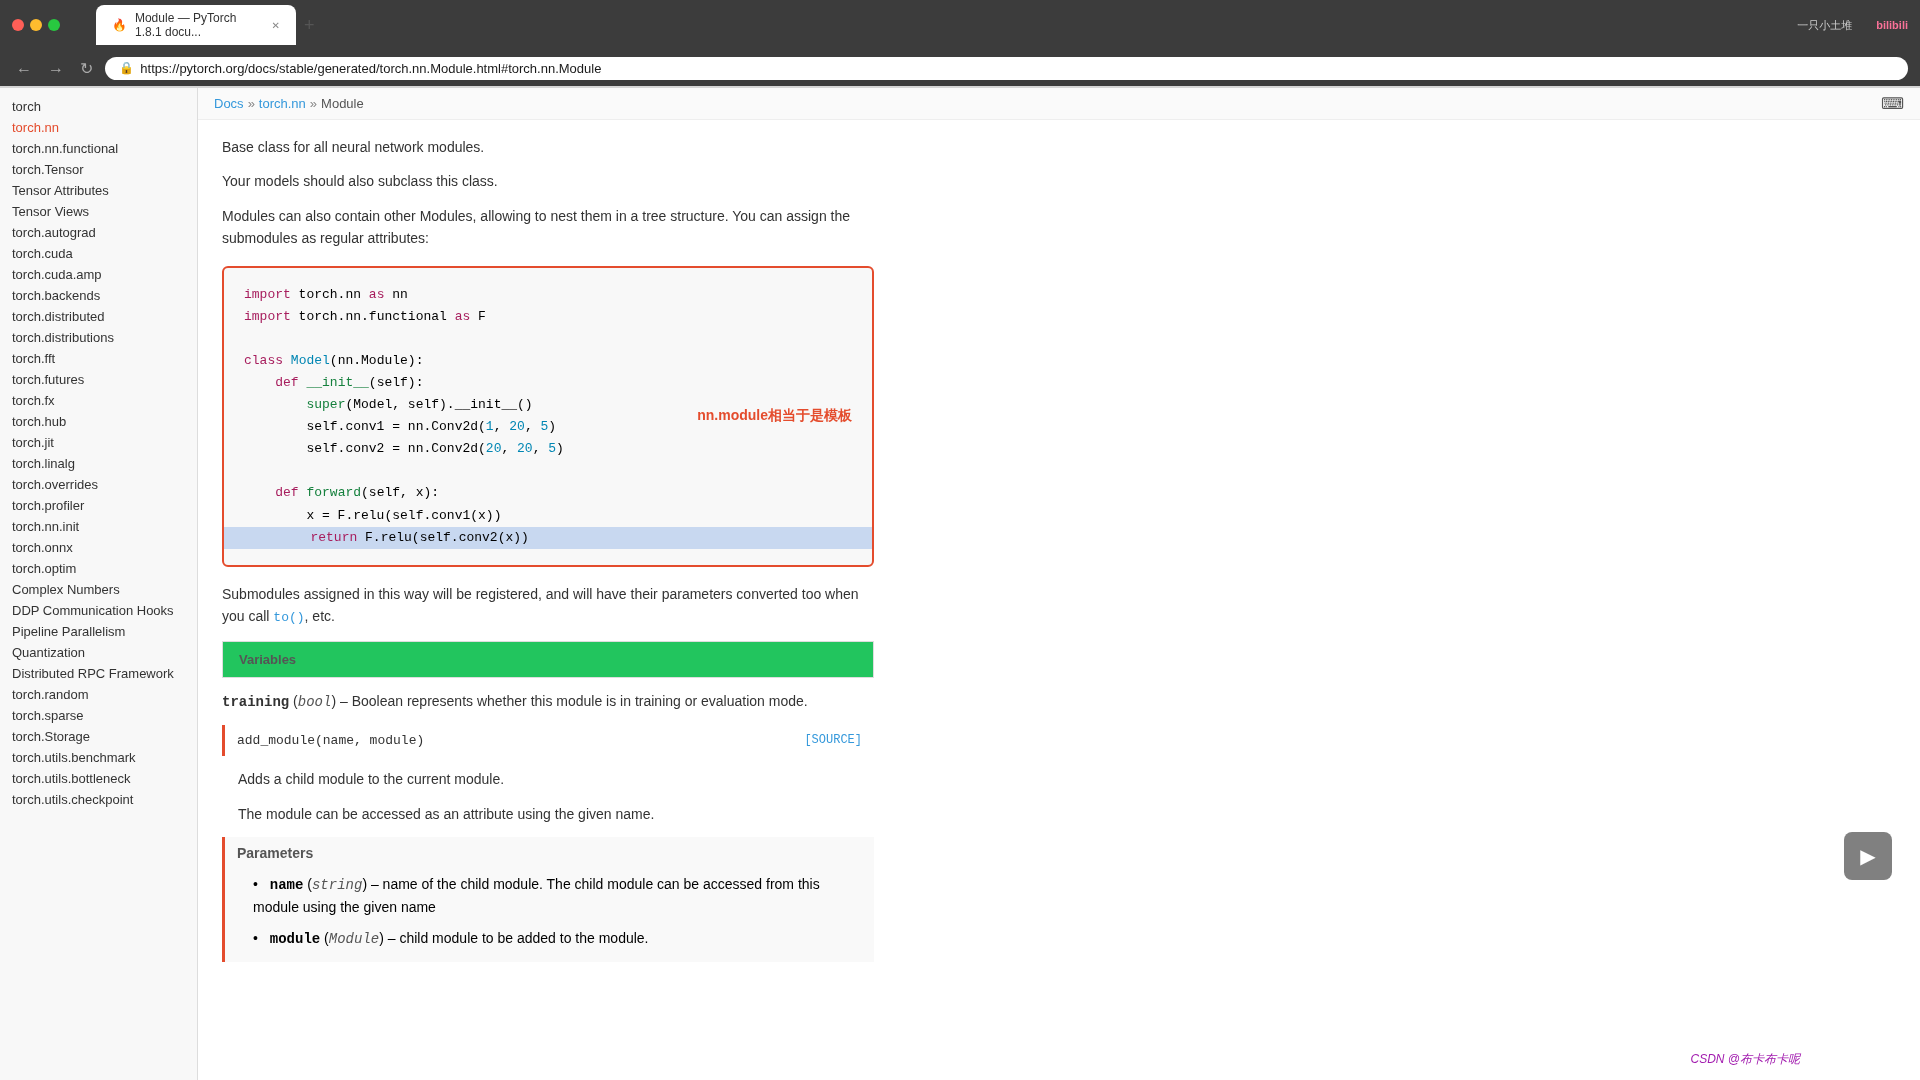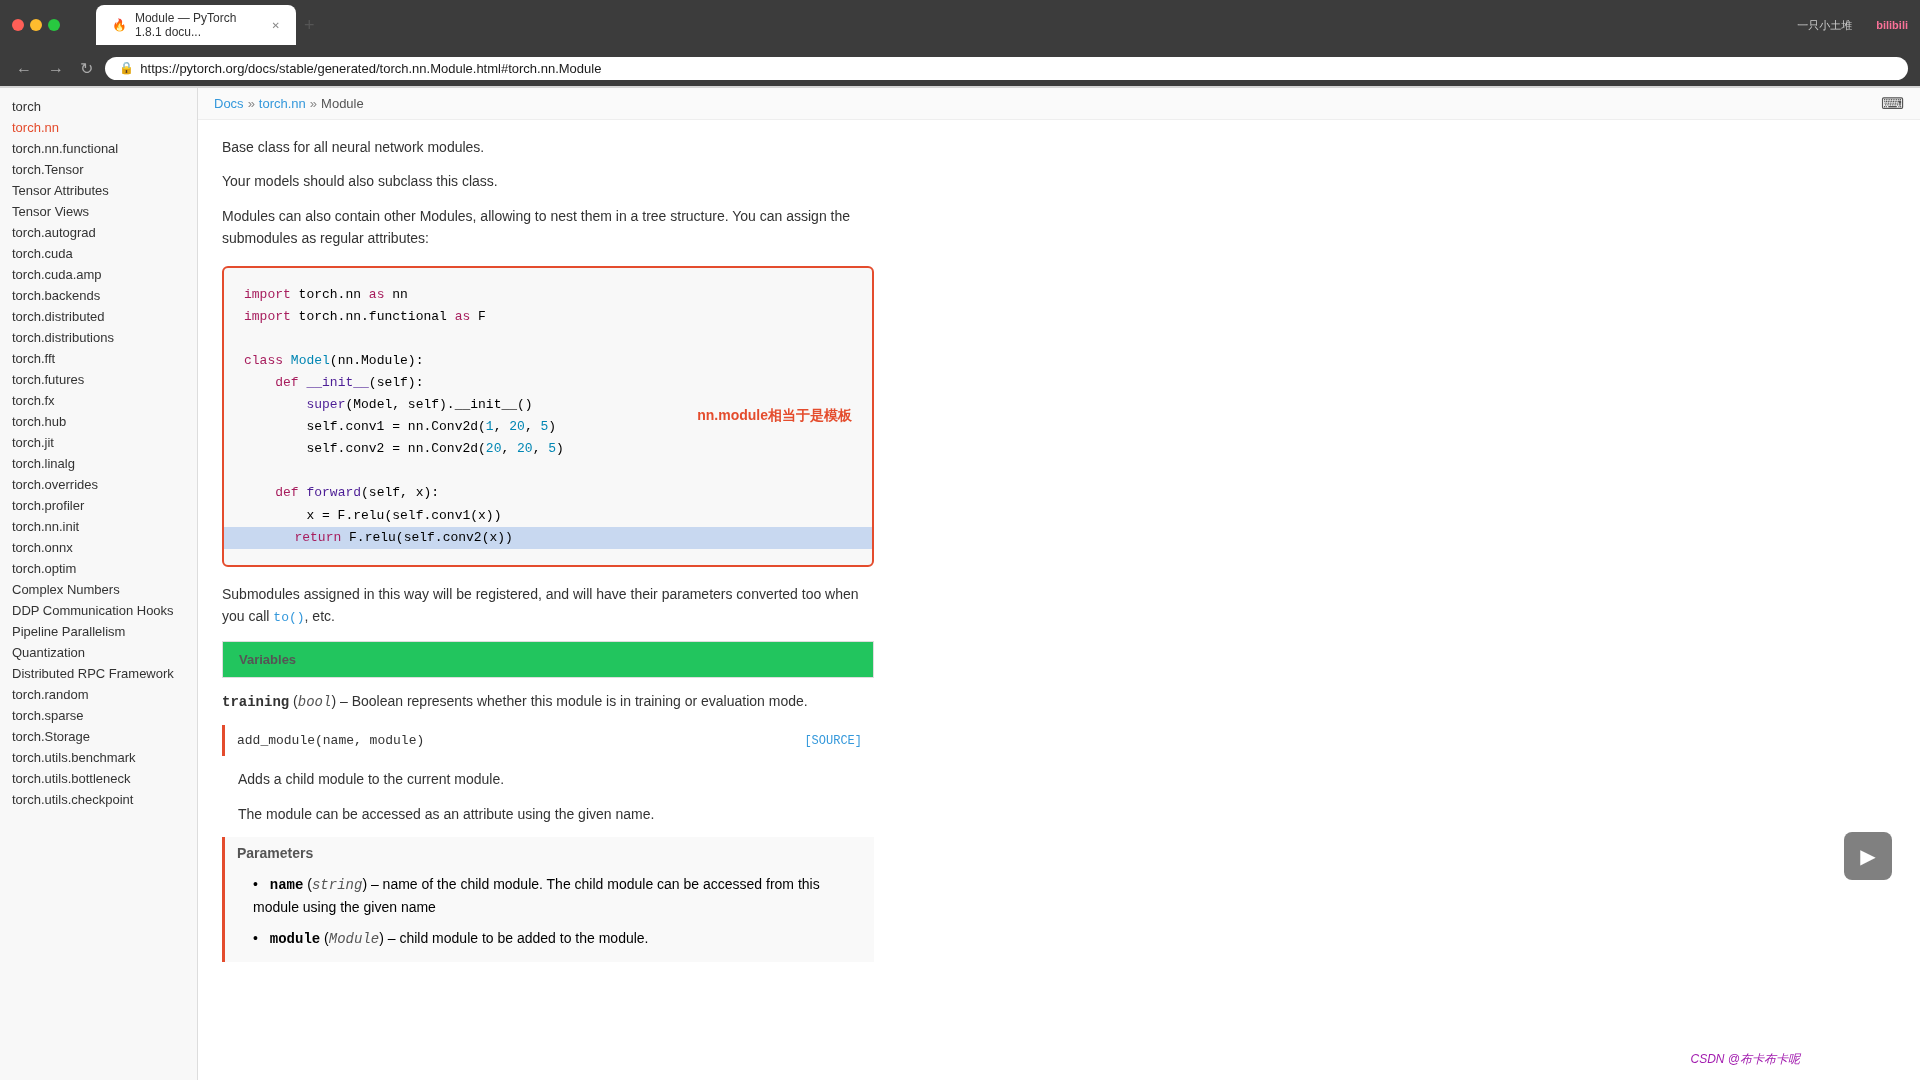--- a/index.html
+++ b/index.html
@@ -44,31 +44,31 @@
     .content-body { padding: 16px 24px; max-width: 700px; }
     .toolbar-icon { color: #555; cursor: pointer; font-size: 16px; }
 
     p { margin-bottom: 12px; line-height: 1.6; color: #333; font-size: 14px; }
 
     
     .code-block { border: 2px solid #e44c2d; border-radius: 6px; background: #f8f8f8; padding: 16px 20px; margin: 16px 0; font-family: 'Courier New', monospace; font-size: 13px; position: relative; overflow: hidden; }
     .code-annotation { position: absolute; right: 20px; top: 50%; transform: translateY(-50%); color: #e44c2d; font-size: 14px; font-weight: bold; font-family: -apple-system, sans-serif; }
     .code-line { line-height: 1.7; white-space: pre; }
     .kw { color: #a71d5d; }
-    .fn { color: #4c1d95; }
+    .fn { color: #15803d; }
     .cls { color: #0086b3; }
     .num-blue { color: #0086b3; }
 
     
     .variables-section { background: #22c55e; border: 1px solid #ddd; padding: 10px 16px; margin: 12px 0; }
     .variables-header { font-weight: 600; color: #555; font-size: 13px; }
 
     
     .api-entry { border-left: 3px solid #e44c2d; padding: 8px 12px; margin: 12px 0; background: #fff; }
-    .api-signature { font-family: 'Courier New', monospace; font-size: 13px; display: flex; justify-content: space-between; align-items: flex-end; }
+    .api-signature { font-family: 'Courier New', monospace; font-size: 13px; display: flex; justify-content: space-between; align-items: flex-start; }
     .api-sig-text { color: #333; }
     .api-source { color: #3498db; font-size: 12px; cursor: pointer; }
 
     
     .params-section { border-left: 3px solid #e44c2d; padding: 8px 12px; margin: 8px 0; background: #f9f9f9; }
     .params-header { font-weight: 600; color: #555; margin-bottom: 8px; }
     .param-item { padding: 4px 0 4px 16px; line-height: 1.6; font-size: 14px; }
     .param-item::before { content: "•"; margin-right: 8px; }
     .param-name { font-weight: 700; font-family: 'Courier New', monospace; }
     .param-type { font-style: italic; color: #555; font-family: 'Courier New', monospace; }
@@ -195,21 +195,21 @@
         <div class="code-line"><span class="kw">import</span> torch.nn.functional <span class="kw">as</span> F</div>
         <div class="code-line">&nbsp;</div>
         <div class="code-line"><span class="kw">class</span> <span class="cls">Model</span>(nn.Module):</div>
         <div class="code-line">    <span class="kw">def</span> <span class="fn">__init__</span>(self):</div>
         <div class="code-line">        <span class="fn">super</span>(Model, self).__init__()</div>
         <div class="code-line">        self.conv1 = nn.Conv2d(<span class="num-blue">1</span>, <span class="num-blue">20</span>, <span class="num-blue">5</span>)</div>
         <div class="code-line">        self.conv2 = nn.Conv2d(<span class="num-blue">20</span>, <span class="num-blue">20</span>, <span class="num-blue">5</span>)</div>
         <div class="code-line">&nbsp;</div>
         <div class="code-line">    <span class="kw">def</span> <span class="fn">forward</span>(self, x):</div>
         <div class="code-line">        x = F.relu(self.conv1(x))</div>
-        <div class="code-line"><span style="background:#c8d8f0; display:inline-block; width:calc(100% + 40px); margin-left:-20px; padding-left:8px;">        <span class="kw">return</span> F.relu(self.conv2(x))</span></div>
+        <div class="code-line"><span style="background:#c8d8f0; display:inline-block; width:calc(100% + 40px); margin-left:-20px; padding-left:24px;">        <span class="kw">return</span> F.relu(self.conv2(x))</span></div>
         <div class="code-annotation">nn.module相当于是模板</div>
       </div>
 
       <p>
         <span>Submodules assigned in this way will be registered, and will have their parameters converted too when you call </span><code class="link">to()</code><span>, etc.</span>
       </p>
 
       <div class="variables-section">
         <div class="variables-header">Variables</div>
       </div>

